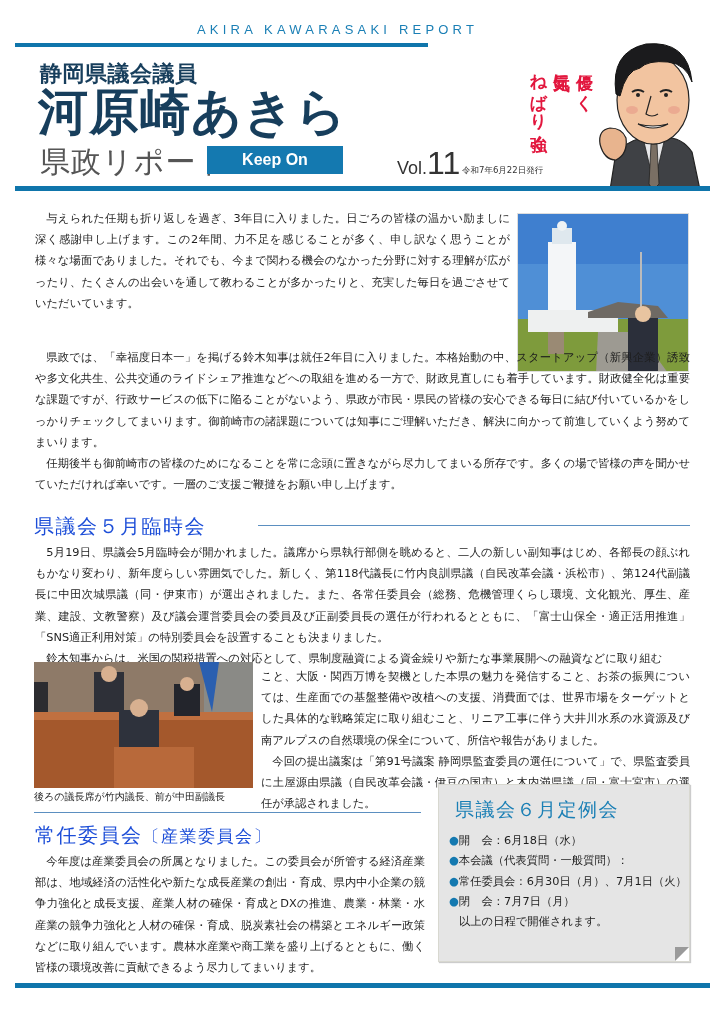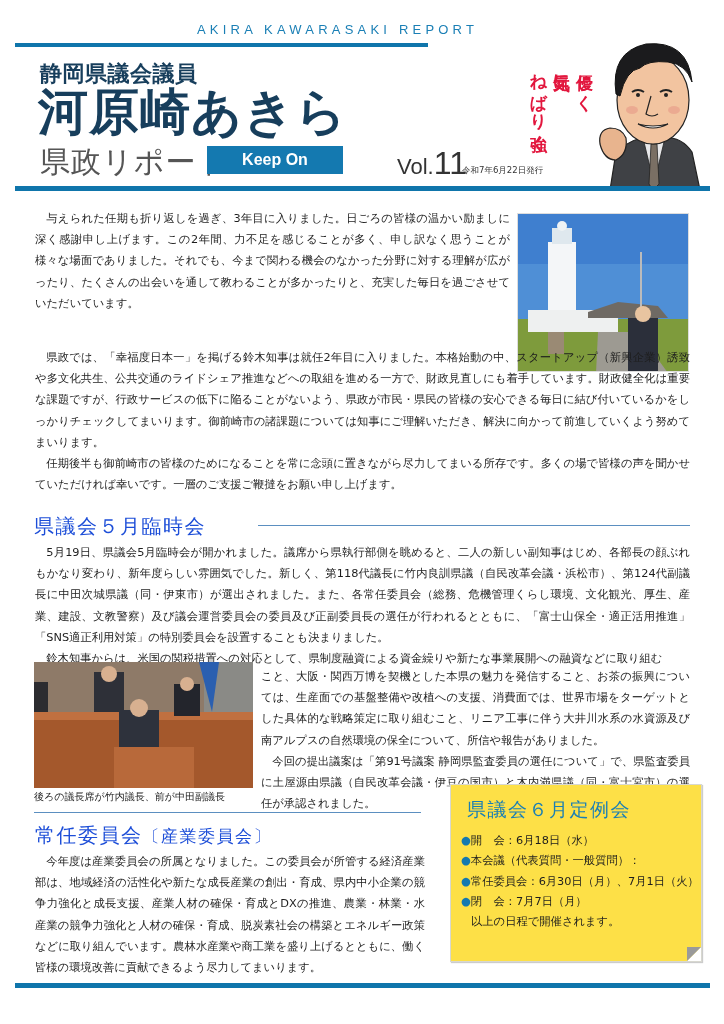--- a/index.html
+++ b/index.html
@@ -6,21 +6,21 @@
   html, body { width: 724px; height: 1024px; background: #ffffff; overflow: hidden; }
   body { position: relative; font-family: "DejaVu Sans", sans-serif; color: #222; }
   .abs { position: absolute; }
   .report-title { left: 197px; top: 22px; font-family: "Liberation Sans", sans-serif; font-size: 13px; letter-spacing: 4.2px; color: #1a7fb5; }
   .top-line { left: 15px; top: 43px; width: 413px; height: 4px; background: #0f75ab; }
   .subtitle { left: 40px; top: 59px; font-size: 22px; font-weight: bold; color: #173e5c; letter-spacing: 0.5px; }
   .name { left: 38px; top: 84px; font-size: 50px; font-weight: bold; color: #173e5c; letter-spacing: 1px; line-height: 56px; }
   .report-label { left: 40px; top: 144px; font-size: 30px; color: #555; line-height: 36px; letter-spacing: 1px; }
   .keep-badge { left: 207px; top: 146px; width: 136px; height: 28px; background: #1479b0; color: #fff; font-family: "Liberation Sans", sans-serif; font-weight: bold; font-size: 16px; line-height: 28px; text-align: center; }
   .vol { left: 397px; top: 148px; color: #333; font-family: "Liberation Sans", sans-serif; line-height: 30px; }
-  .vol .vol-label { font-size: 22px; margin-top: 28px; }
+  .vol .vol-label { font-size: 18px; margin-top: 28px; }
   .vol .vol-num { font-size: 32px; }
   .date { left: 462px; top: 165px; font-size: 8.5px; color: #333; }
   .slogan { top: 62px; writing-mode: vertical-rl; font-size: 17px; font-weight: bold; color: #e2163d; line-height: 22px; letter-spacing: 0.5px; }
   .caricature { left: 596px; top: 34px; width: 105px; height: 156px; }
   .header-bar { left: 15px; top: 186px; width: 695px; height: 5px; background: #0f75ab; }
 
   .para { font-size: 11.3px; line-height: 21.2px; color: #1d1d1d; text-align: justify; }
   .intro { left: 35px; top: 208px; width: 475px; }
   .intro-full { left: 35px; top: 347px; width: 655px; }
   .ind { text-indent: 1em; }
@@ -34,21 +34,21 @@
   .sec1-body2 { left: 261px; top: 666px; width: 429px; }
 
   .photo2 { left: 34px; top: 662px; width: 219px; height: 126px; overflow: hidden; }
   .caption { left: 34px; top: 790px; font-size: 10px; color: #222; }
   .sep { left: 34px; top: 812px; width: 387px; height: 1px; background: #5b8fc0; }
 
   .sec2-h { left: 35px; top: 822px; }
   .sec2-h .paren { font-size: 17px; }
   .sec2-body { left: 35px; top: 851px; width: 390px; }
 
-  .box { left: 438px; top: 784px; width: 252px; height: 178px; background: #fde047; border: 1px solid #d8d8d0; box-shadow: 1px 1px 1px #ccc; margin-left: 12px; }
+  .box { left: 438px; top: 784px; width: 252px; height: 178px; background: #e5e5e5; border: 1px solid #d8d8d0; box-shadow: 1px 1px 1px #ccc; }
   .box-curl { position: absolute; right: 0; bottom: 0; width: 0; height: 0; border-left: 14px solid transparent; border-bottom: 14px solid #fff; }
   .box-curl2 { position: absolute; right: 0; bottom: 0; width: 0; height: 0; border-right: 14px solid transparent; border-top: 14px solid #9a9a9a; transform: translate(-0px,-0px); }
   .box-h { position: absolute; left: 16px; top: 12px; font-size: 19px; color: #1a7fb5; letter-spacing: 1.5px; }
   .box-list { position: absolute; left: 10px; top: 46px; width: 240px; font-size: 11.3px; line-height: 20.3px; color: #1d1d1d; list-style: none; }
   .dot { color: #1479b0; }
   .box-list .indent2 { padding-left: 93px; }
   .box-note { padding-left: 10px; }
 
   .bottom-bar { left: 15px; top: 983px; width: 695px; height: 5px; background: #0f75ab; }
 </style>

